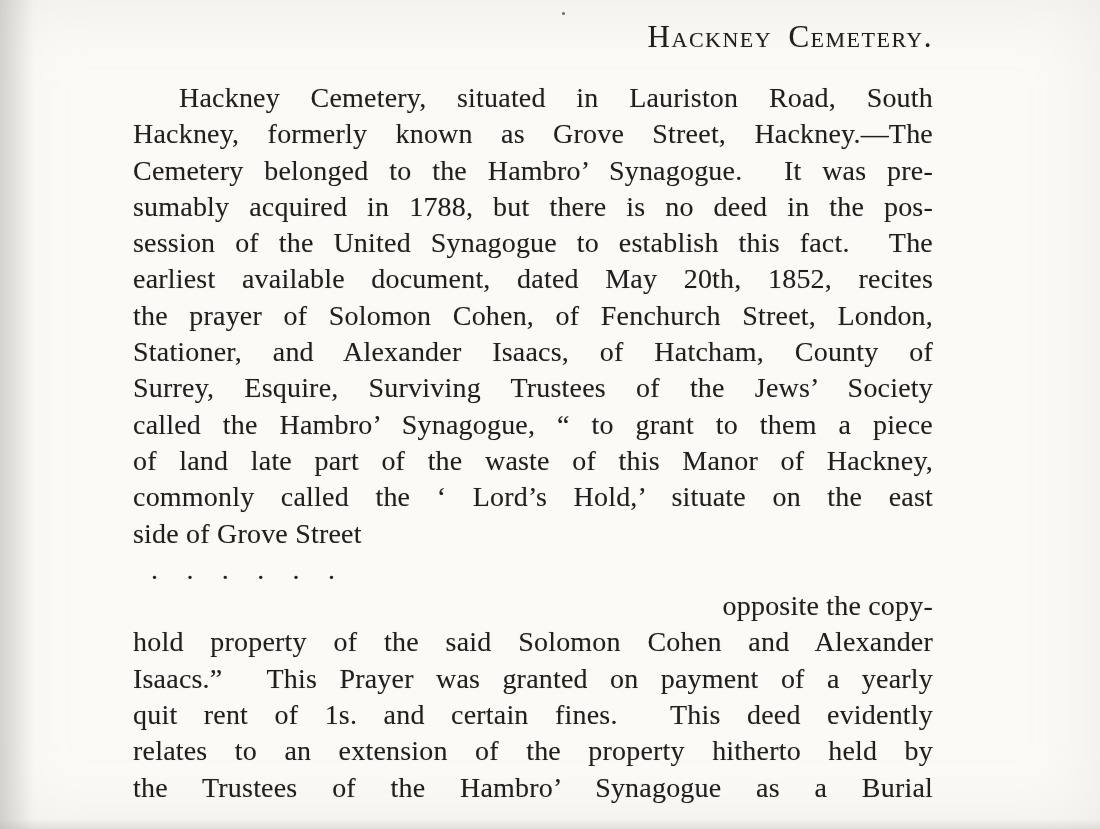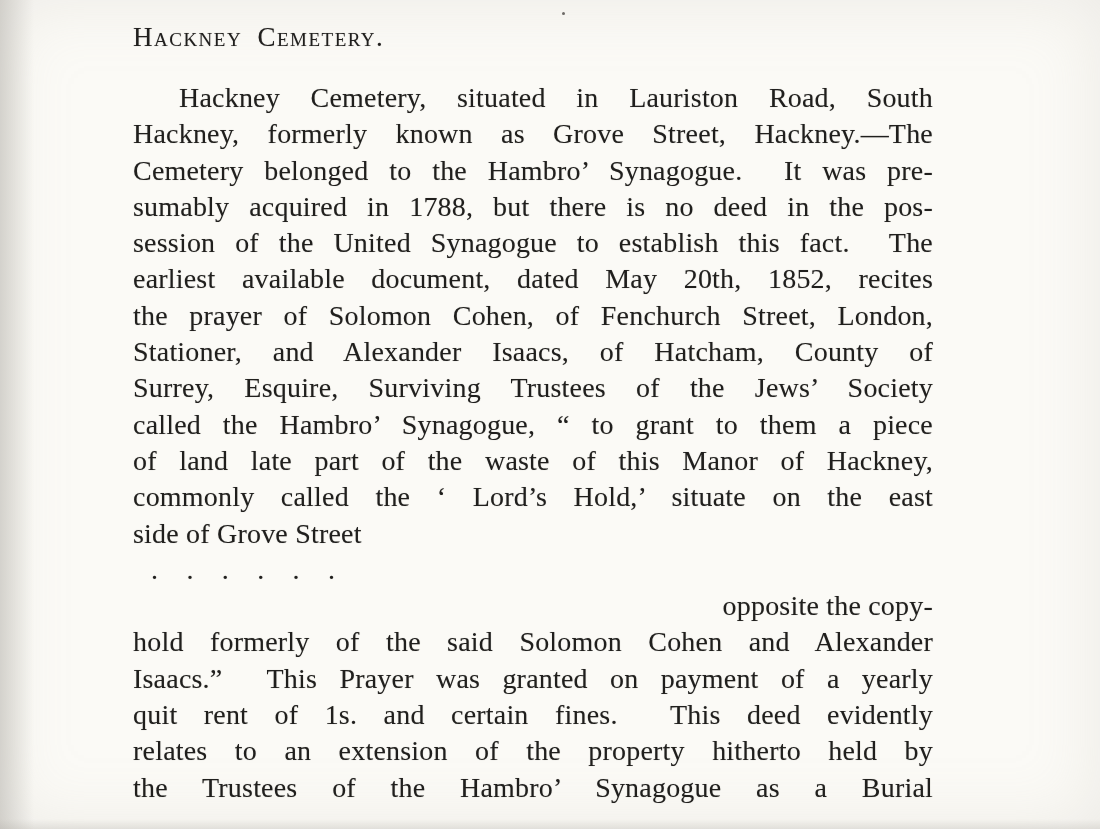--- a/index.html
+++ b/index.html
@@ -34,23 +34,23 @@
     background: #6d6a66;
     border-radius: 50%;
   }
   .content {
     position: absolute;
     left: 133px;
     top: 16px;
     width: 800px;
   }
   .title {
-    text-align: left;
+    text-align: right;
     font-variant: small-caps;
-    font-size: 27px;
+    font-size: 31px;
     line-height: 42px;
     letter-spacing: 1.5px;
     word-spacing: 7px;
     margin-bottom: 22px;
     text-shadow: 0 0 1px rgba(32,31,29,0.30);
   }
   .line {
     font-size: 28px;
     line-height: 36.3px;
     text-align: justify;
@@ -104,21 +104,21 @@
     <div class="line">called the Hambro’ Synagogue, “ to grant to them a piece</div>
     <div class="line">of land late part of the waste of this Manor of Hackney,</div>
     <div class="line">commonly called the ‘ Lord’s Hold,’ situate on the east</div>
 
     <div class="line split">
       <span>side of Grove Street</span>
       <span class="dots">. . . . . .</span>
       <span class="after-dots">opposite the copy-</span>
     </div>
 
-    <div class="line">hold formerly of the said Solomon Cohen and Alexander</div>
+    <div class="line">hold property of the said Solomon Cohen and Alexander</div>
     <div class="line">Isaacs.”  This Prayer was granted on payment of a yearly</div>
     <div class="line">quit rent of 1s. and certain fines.  This deed evidently</div>
     <div class="line">relates to an extension of the property hitherto held by</div>
     <div class="line">the Trustees of the Hambro’ Synagogue as a Burial</div>
 
     <div class="signature">
       <span class="sig-letter">B</span><span class="sig-number">2</span>
     </div>
   </div>
 </div>

